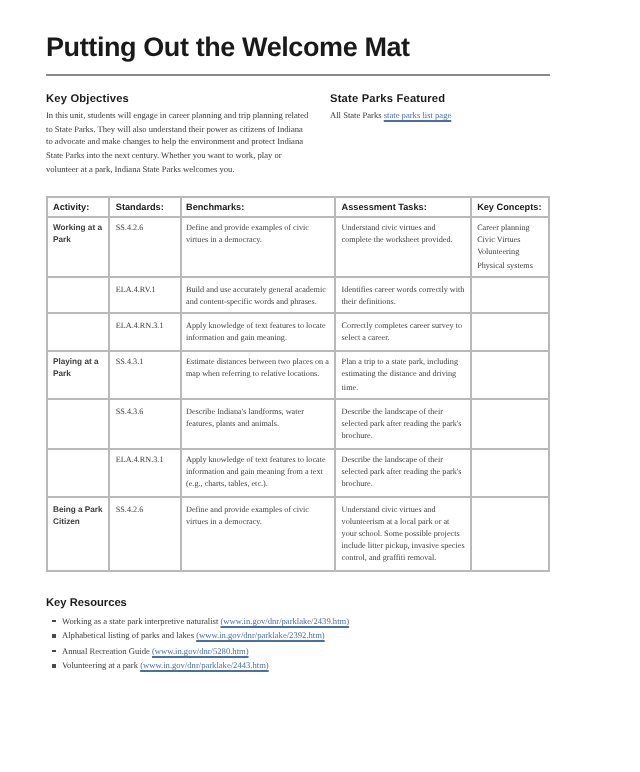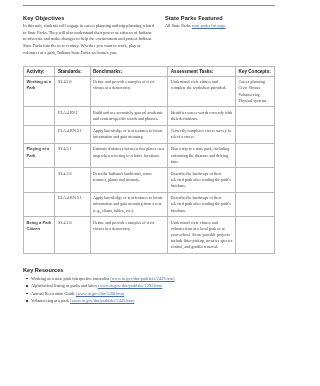--- a/index.html
+++ b/index.html
@@ -140,20 +140,21 @@
     width: 1.6px;
     height: 1.6px;
     background: #4a4a4a;
   }
 </style>
 </head>
 <body>
 
 <div class="page">
 
+  <h1 class="doc-title">Putting Out the Welcome Mat</h1>
   <div class="title-rule"></div>
 
   <div class="top-cols">
     <div class="col-left">
       <div class="block-head">Key Objectives</div>
       <div class="block-body">In this unit, students will engage in career planning and trip planning related to State Parks. They will also understand their power as citizens of Indiana to advocate and make changes to help the environment and protect Indiana State Parks into the next century. Whether you want to work, play or volunteer at a park, Indiana State Parks welcomes you.</div>
     </div>
     <div class="col-right">
       <div class="block-head">State Parks Featured</div>
       <div class="parks-line">

